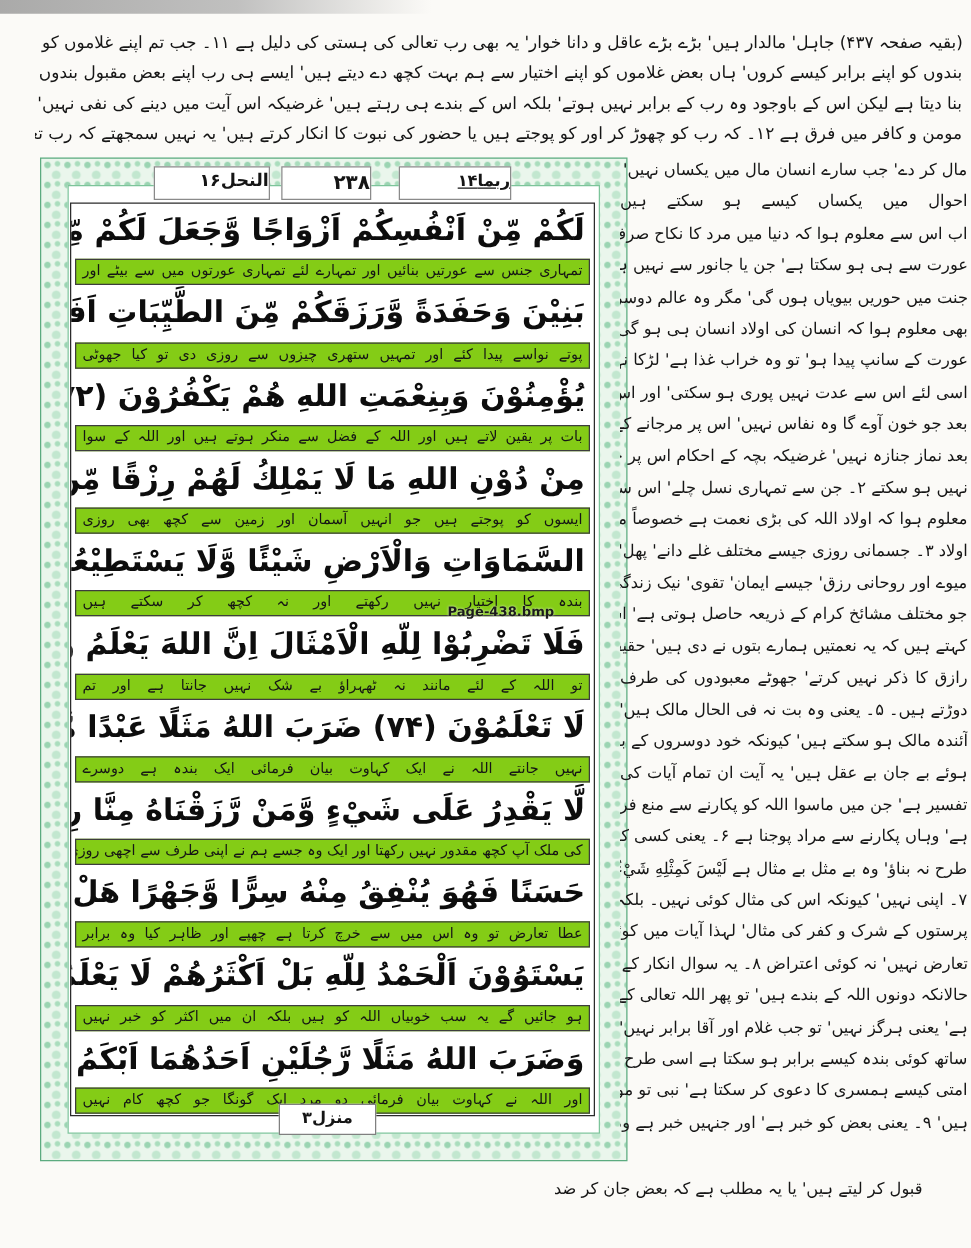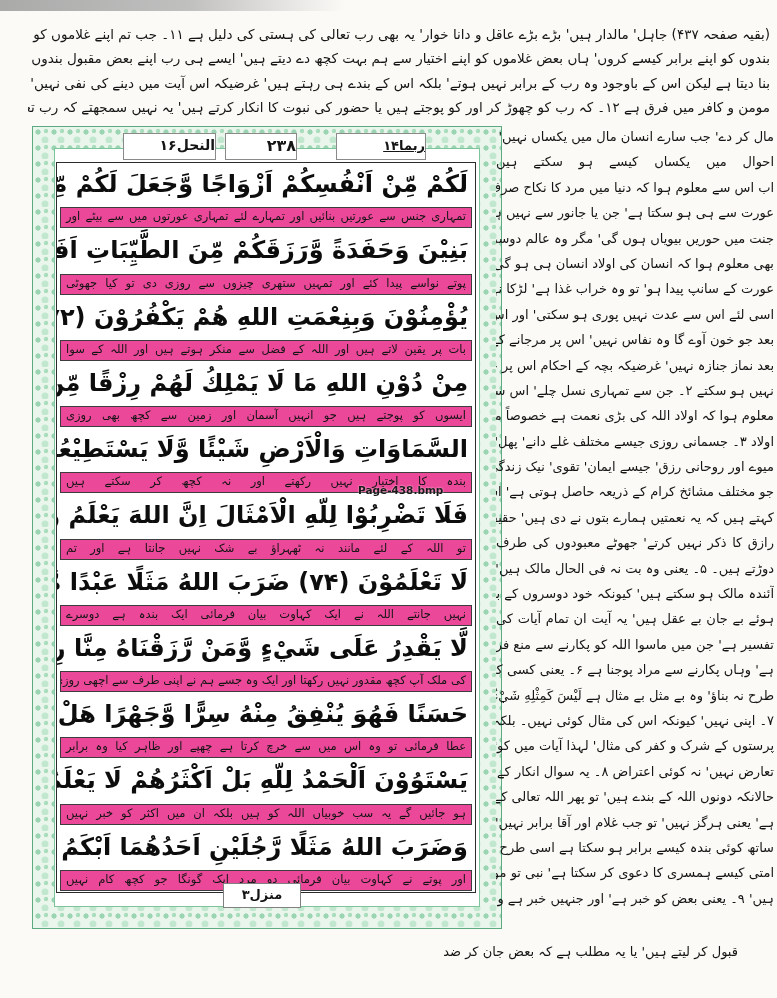--- a/index.html
+++ b/index.html
@@ -27,35 +27,35 @@
       radial-gradient(circle at 5px 5px,  #9bd4b2 2.2px, rgba(0,0,0,0) 3px),
       radial-gradient(circle at 12px 13px,#c2e7cf 3px,   rgba(0,0,0,0) 4px),
       radial-gradient(circle at 13px 4px, #aaddbd 1.8px, rgba(0,0,0,0) 2.6px),
       #eaf6ec;
     background-size:16px 16px,16px 16px,16px 16px,auto;}
   .frame-inner{position:absolute;inset:21px;background:#fff;border:1px solid #7cc49a;}
 
   
   .hdr{position:absolute;top:6px;height:25px;background:#fff;border:1px solid #8a8a8a;
     line-height:23px;text-align:right;direction:rtl;font-weight:bold;overflow:hidden;}
-  .hdr-juz{left:303px;width:88px;font-size:13px;text-decoration:underline;}
+  .hdr-juz{left:286px;width:88px;font-size:13px;text-decoration:underline;}
   .hdr-page{left:192px;width:70px;font-size:16px;}
   .hdr-surah{left:90px;width:91px;font-size:14px;}
 
   
   .text-box{position:absolute;left:23px;top:35px;width:420px;height:731px;
     border:1.5px solid #2b2b2b;background:#fff;display:flex;flex-direction:column;
     box-sizing:border-box;}
   .pair{flex:1;display:flex;flex-direction:column;min-height:0;}
   .ayah{flex:1;font-weight:bold;font-size:24px;line-height:1.6;padding:2px 7px 0;
     direction:rtl;text-align:justify;text-align-last:justify;overflow:hidden;
     white-space:nowrap;color:#0d0d0d;}
   .trans{border:1px solid #3d3d3d;margin:0 3px 1px;height:19px;line-height:17px;
     font-size:11.5px;padding:0 5px;direction:rtl;text-align:justify;
-    text-align-last:justify;overflow:hidden;white-space:nowrap;background:#ec4899;}
+    text-align-last:justify;overflow:hidden;white-space:nowrap;background:#84cc16;}
 
   
   .manzil{position:absolute;bottom:20px;left:190px;width:76px;height:23px;
     background:#fff;border:1px solid #808080;font-size:13px;font-weight:bold;
     text-align:center;line-height:21px;direction:rtl;}
 
   
   .commentary{position:absolute;left:496px;top:124px;width:278px;direction:rtl;}
   .c-line{height:25.4px;line-height:25.4px;font-size:13px;
     text-align:justify;text-align-last:justify;overflow:hidden;white-space:nowrap;}
@@ -118,29 +118,29 @@
         <div class="pair">
         <div class="ayah">لَا تَعْلَمُوْنَ (۷۴) ضَرَبَ اللهُ مَثَلًا عَبْدًا مَّمْلُوْكًا</div>
         <div class="trans">نہیں جانتے اللہ نے ایک کہاوت بیان فرمائی ایک بندہ ہے دوسرے</div>
       </div>
         <div class="pair">
         <div class="ayah">لَّا يَقْدِرُ عَلَى شَيْءٍ وَّمَنْ رَّزَقْنَاهُ مِنَّا رِزْقًا</div>
         <div class="trans">کی ملک آپ کچھ مقدور نہیں رکھتا اور ایک وہ جسے ہم نے اپنی طرف سے اچھی روزی</div>
       </div>
         <div class="pair">
         <div class="ayah">حَسَنًا فَهُوَ يُنْفِقُ مِنْهُ سِرًّا وَّجَهْرًا هَلْ</div>
-        <div class="trans">عطا فرمائی تو وہ اس میں سے خرچ کرتا ہے چھپے اور ظاہر کیا وہ برابر</div>
+        <div class="trans">عطا تعارض تو وہ اس میں سے خرچ کرتا ہے چھپے اور ظاہر کیا وہ برابر</div>
       </div>
         <div class="pair">
         <div class="ayah">يَسْتَوُوْنَ اَلْحَمْدُ لِلّهِ بَلْ اَكْثَرُهُمْ لَا يَعْلَمُوْنَ (۷۵)</div>
         <div class="trans">ہو جائیں گے یہ سب خوبیاں اللہ کو ہیں بلکہ ان میں اکثر کو خبر نہیں</div>
       </div>
         <div class="pair">
         <div class="ayah">وَضَرَبَ اللهُ مَثَلًا رَّجُلَيْنِ اَحَدُهُمَا اَبْكَمُ لَا يَقْدِرُ</div>
-        <div class="trans">اور پوتے نے کہاوت بیان فرمائی دو مرد ایک گونگا جو کچھ کام نہیں</div>
+        <div class="trans">اور اللہ نے کہاوت بیان فرمائی دو مرد ایک گونگا جو کچھ کام نہیں</div>
       </div>
       </div>
 
     <div class="manzil">منزل۳</div>
   </div>
 
   <div class="commentary">
 
   <div class="c-line">مال کر دے' جب سارے انسان مال میں یکساں نہیں' تو</div>
       <div class="c-line">احوال میں یکساں کیسے ہو سکتے ہیں</div>

